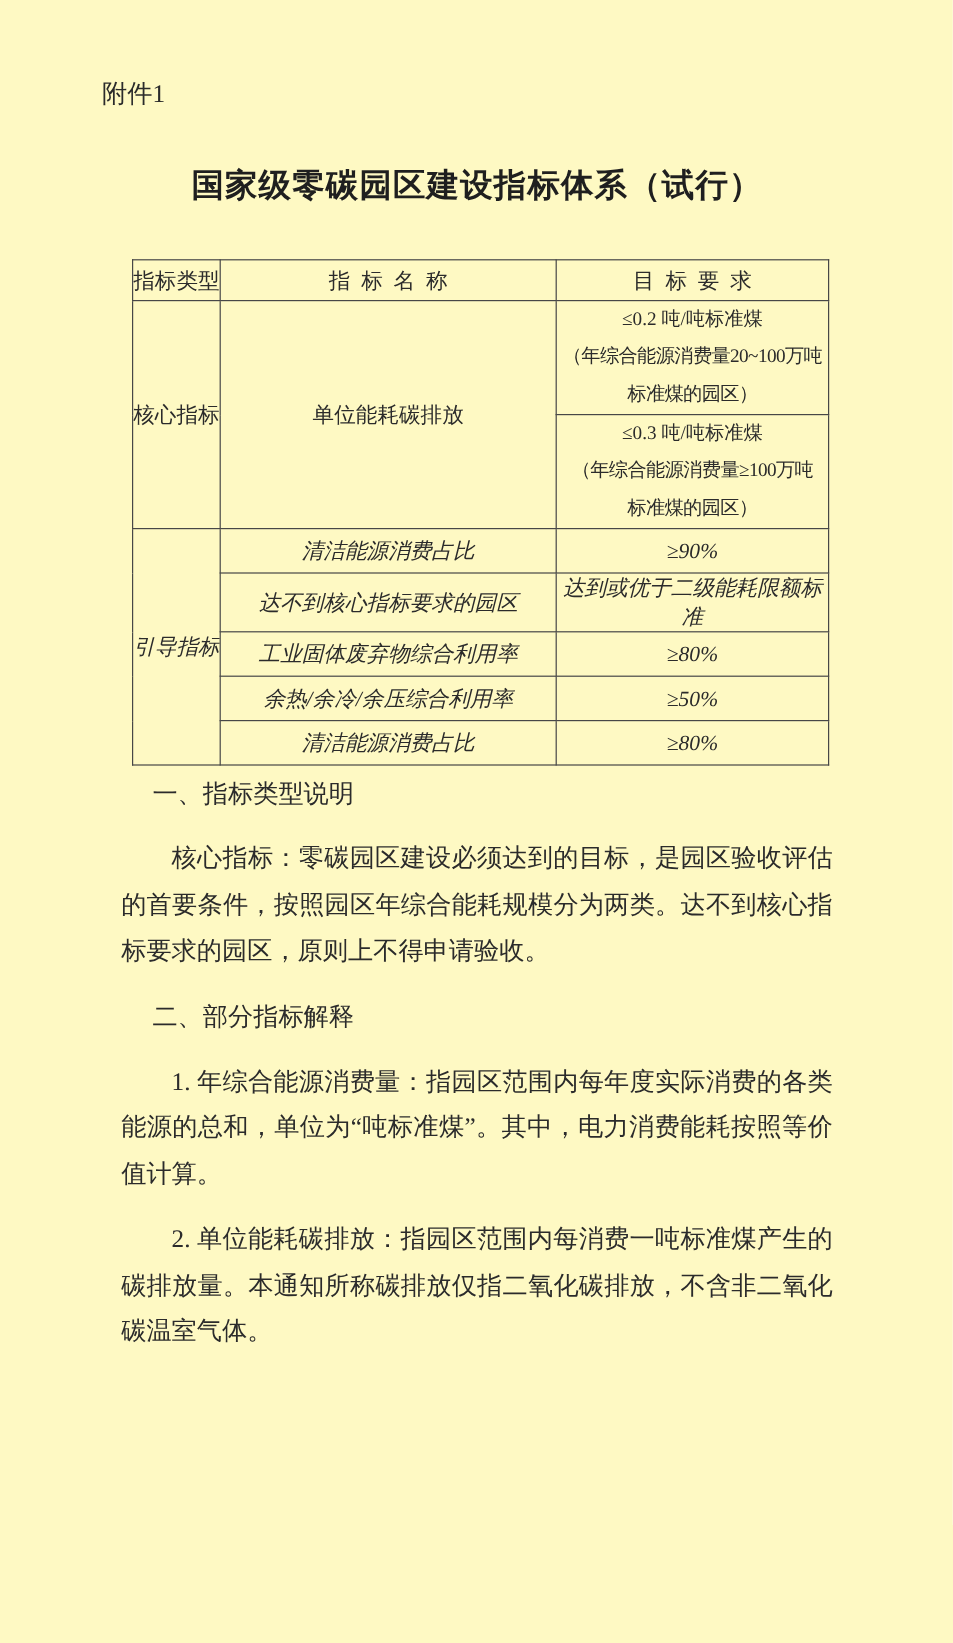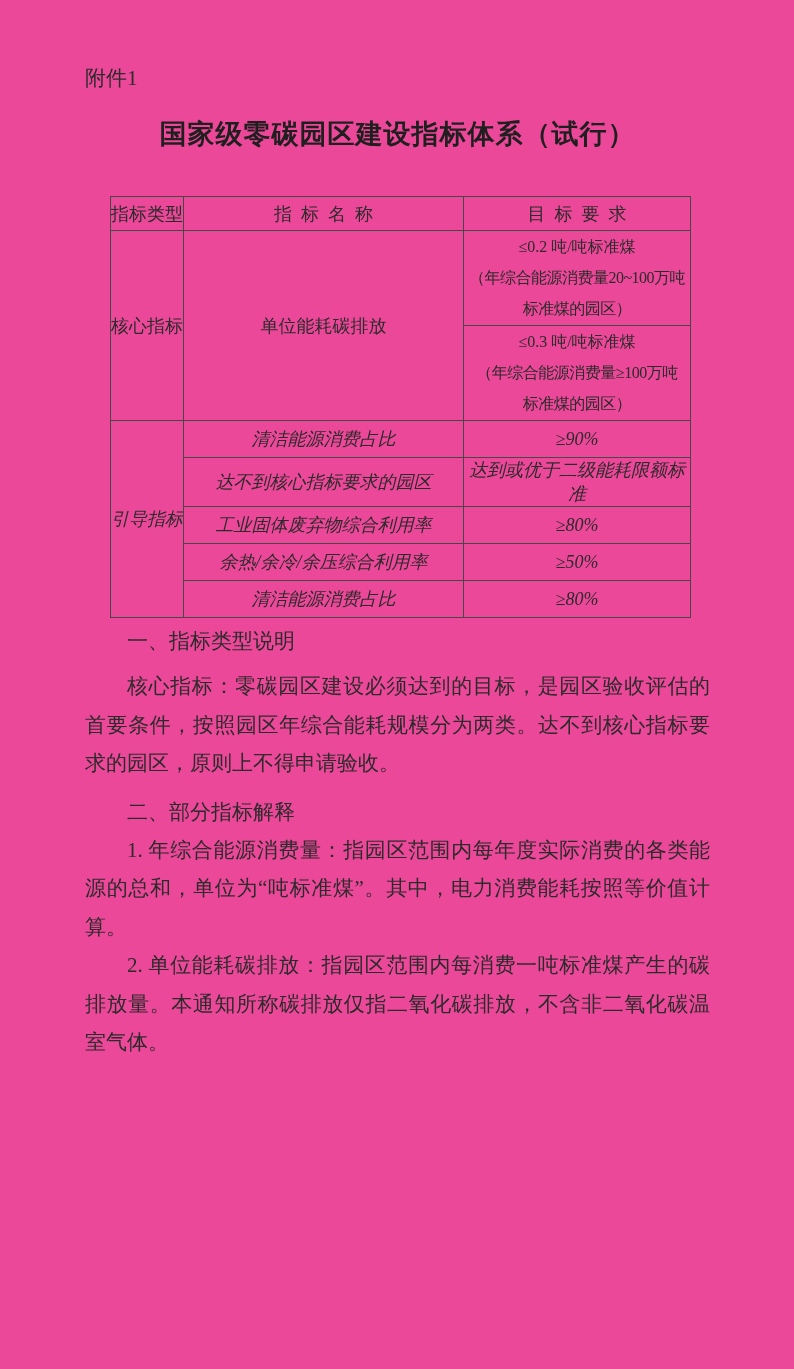--- a/index.html
+++ b/index.html
@@ -7,29 +7,29 @@
     width: 794px; height: 1369px;
     background: #fdfdfd;
     color: #282828;
     font-family: "Liberation Serif", "DejaVu Serif", serif;
     overflow: hidden;
   }
   .page {
     box-sizing: border-box;
     width: 794px; height: 1369px;
     padding: 64px 84px 0 85px;
-    background: #ec4899;
+    background: #fef9c3;
   }
   .attachment {
     font-size: 21px;
     line-height: 28px;
     color: #2b2b2b;
   }
   .doc-title {
-    margin: 24px 0 0 0;
+    margin: 44px 0 0 0;
     font-size: 27px;
     font-weight: bold;
     line-height: 36px;
     text-align: center;
     letter-spacing: 1px;
     color: #1f1f1f;
   }
   table.indicator-table {
     border-collapse: collapse;
     table-layout: fixed;
@@ -55,21 +55,21 @@
   .body-text { margin-top: 4px; }
   .sec-heading {
     font-size: 21px;
     line-height: 38.4px;
     text-indent: 42px;
     color: #2b2b2b;
   }
   .sec-heading.h1 { margin: 0 0 7px 0; }
   .sec-heading.h2 { margin: 10px 0 0 0; }
   p.doc {
-    margin: 0;
+    margin: 16px;
     font-size: 21px;
     line-height: 38.4px;
     text-indent: 42px;
     text-align: justify;
     color: #2b2b2b;
   }
 </style>
 </head>
 <body>
 

